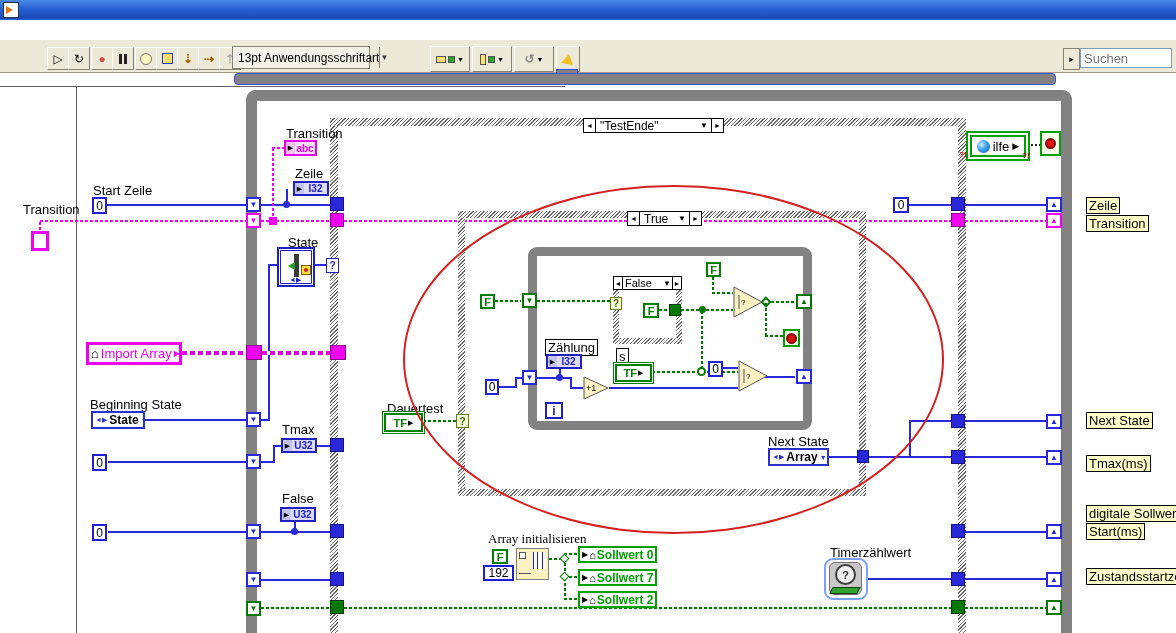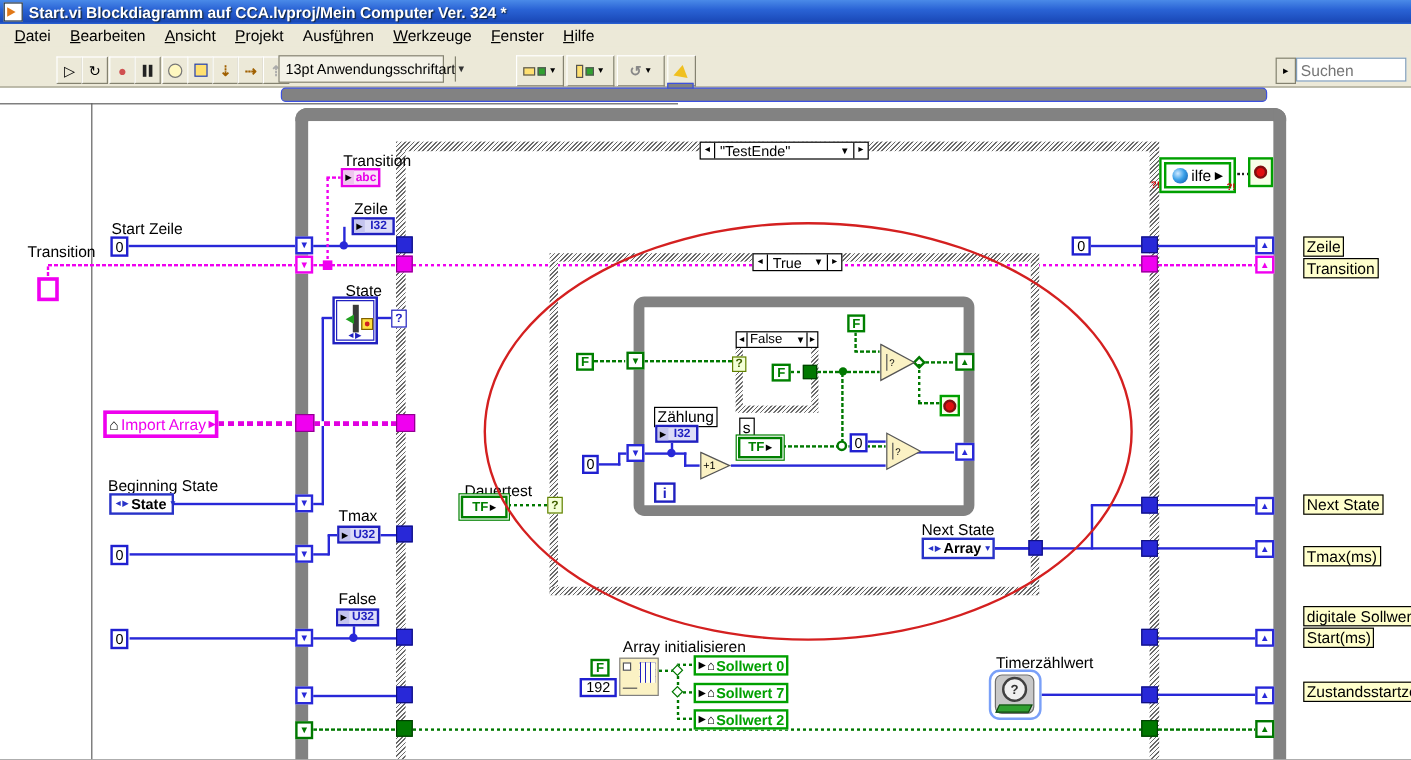--- a/index.html
+++ b/index.html
@@ -75,33 +75,22 @@
 </style>
 </head>
 <body>
 
 <div id="win">
 
   <div class="abs" id="titlebar">
     <span id="appicon">
         <i></i>
       </span>
-    <span id="titletext">Start.vi Blockdiagramm auf CCA.lvproj/Mein Computer Ver. 324 *</span>
-  </div>
-
-  <div class="abs" id="menubar">
-    <span class="mitem"><u>D</u>atei</span>
-    <span class="mitem"><u>B</u>earbeiten</span>
-    <span class="mitem"><u>A</u>nsicht</span>
-    <span class="mitem"><u>P</u>rojekt</span>
-    <span class="mitem">Ausf<u>ü</u>hren</span>
-    <span class="mitem"><u>W</u>erkzeuge</span>
-    <span class="mitem"><u>F</u>enster</span>
-    <span class="mitem"><u>H</u>ilfe</span>
-  </div>
+  </div>
+
 
   <div class="abs" id="toolbar"></div>
   <div class="tbtn" style="left:47px;">
       <span>▷</span>
     </div>
   <div class="tbtn" style="left:68px;">
       <span>↻</span>
     </div>
   <div class="tbtn" style="left:91px;">
       <span style="color:#d05050;">●</span>
@@ -443,21 +432,21 @@
     <span style="width:13px;height:13px;border-radius:50%;background:radial-gradient(circle at 35% 35%,#cfe8ff,#3aa0e8 45%,#1050a0);"></span>
     <span style="font-size:13px;">ilfe</span>
     <span style="font-size:9px;">▶</span>
   </div>
   <span class="abs err" style="left:959px;top:150px;">?!</span>
   <span class="abs err" style="left:1022px;top:151px;">?!</span>
   <div class="abs redterm" style="left:1040px;top:131px;width:21px;height:25px;">
       <span class="rc"></span>
     </div>
 
-  <div class="abs flabel" style="left:519px;top:531px;">Array initialisieren</div>
+  <div class="abs flabel" style="left:488px;top:531px;font-family:Liberation Serif, serif;">Array initialisieren</div>
   <div class="abs fconst" style="left:492px;top:549px;width:16px;height:15px;">F</div>
   <div class="abs numc" style="left:483px;top:565px;width:31px;height:16px;">192</div>
   <div class="abs" style="left:516px;top:548px;width:33px;height:32px;background:#fbf2c4;border:1px solid #808080;box-sizing:border-box;">
     <span class="abs" style="left:2px;top:3px;width:5px;height:5px;border:1px solid #555;background:#fff;"></span>
     <span class="abs" style="left:16px;top:3px;width:13px;height:17px;background:
       repeating-linear-gradient(90deg,#2020c0 0 1px,#ffe 1px 4.3px),
       repeating-linear-gradient(180deg,#2020c0 0 1px,transparent 1px 5.6px);"></span>
     <span class="abs" style="left:2px;top:24px;width:12px;height:1px;background:#555;"></span>
   </div>
   <div class="abs dotg" style="left:549px;top:558px;width:17px;"></div>

